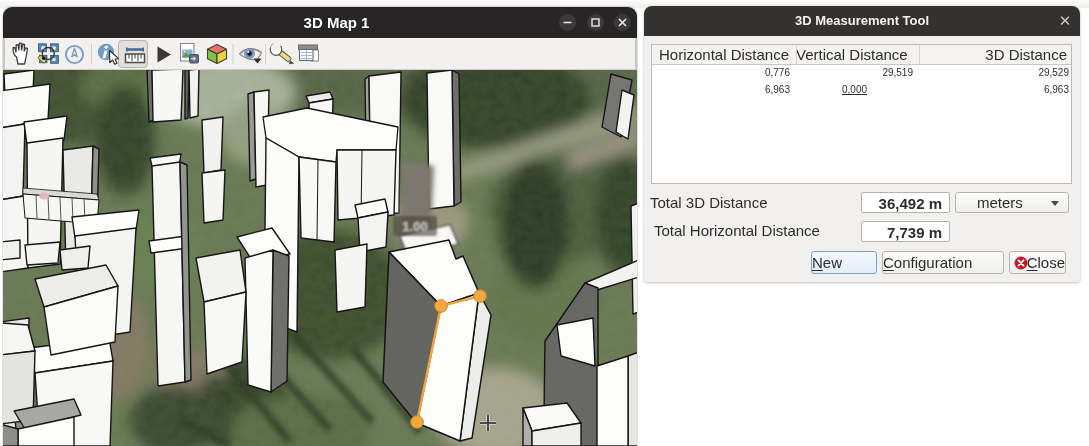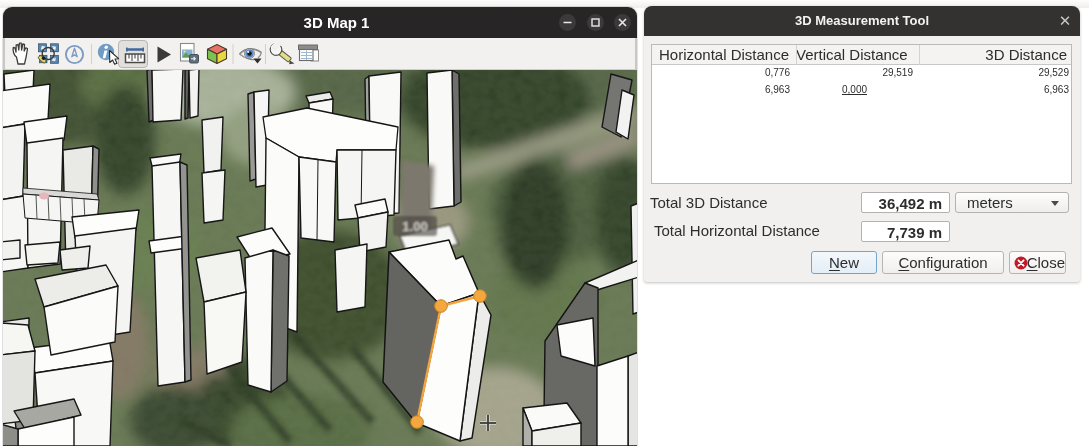--- a/index.html
+++ b/index.html
@@ -34,26 +34,26 @@
     border-bottom:1px solid #c9c7c4; }
   .th { position:absolute; top:0; height:20px; line-height:20px; font-size:15px; color:#2d2d2d; }
   .colsep { position:absolute; top:0; width:1px; height:20px; background:#d4d2cf; }
   .trow { position:absolute; font-size:10px; color:#2d2d2d; }
   .lbl { position:absolute; font-size:15px; color:#2d2d2d; }
   .field { position:absolute; left:217px; width:89px; height:21px; background:#ffffff;
     border:1px solid #b4b2af; border-radius:2px; font-size:15px; font-weight:bold; color:#2d2d2d;
     text-align:right; padding:1px 7px 0 0; line-height:19px; }
   .combo { position:absolute; left:311px; width:114px; height:21px;
     background:linear-gradient(#fdfdfc,#eeedeb); border:1px solid #b4b2af; border-radius:3px;
-    font-size:15px; color:#2d2d2d; line-height:19px; padding-left:11px; }
+    font-size:15px; color:#2d2d2d; line-height:19px; padding-left:21px; }
   .combo .arr { position:absolute; right:9px; top:8px; width:0; height:0;
     border-left:4px solid transparent; border-right:4px solid transparent; border-top:5px solid #4a4a4a; }
   .btn { position:absolute; top:245px; height:23px; background:linear-gradient(#fcfcfb,#f0efed);
     border:1px solid #b7b5b2; border-radius:3px; font-size:15px; color:#2d2d2d;
-    text-align:center; line-height:21px; }
+    line-height:21px; }
   .btn u { text-decoration:underline; text-underline-offset:2px; }
   .btn.new { background:linear-gradient(#f3f8fc,#e3eef7); border:1px solid #73a5cc; }
 </style>
 </head>
 <body>
 <div class="topstrip"></div>
 
 <div class="mapwin">
   <div class="titlebar">
     <div class="title">3D Map 1</div>

